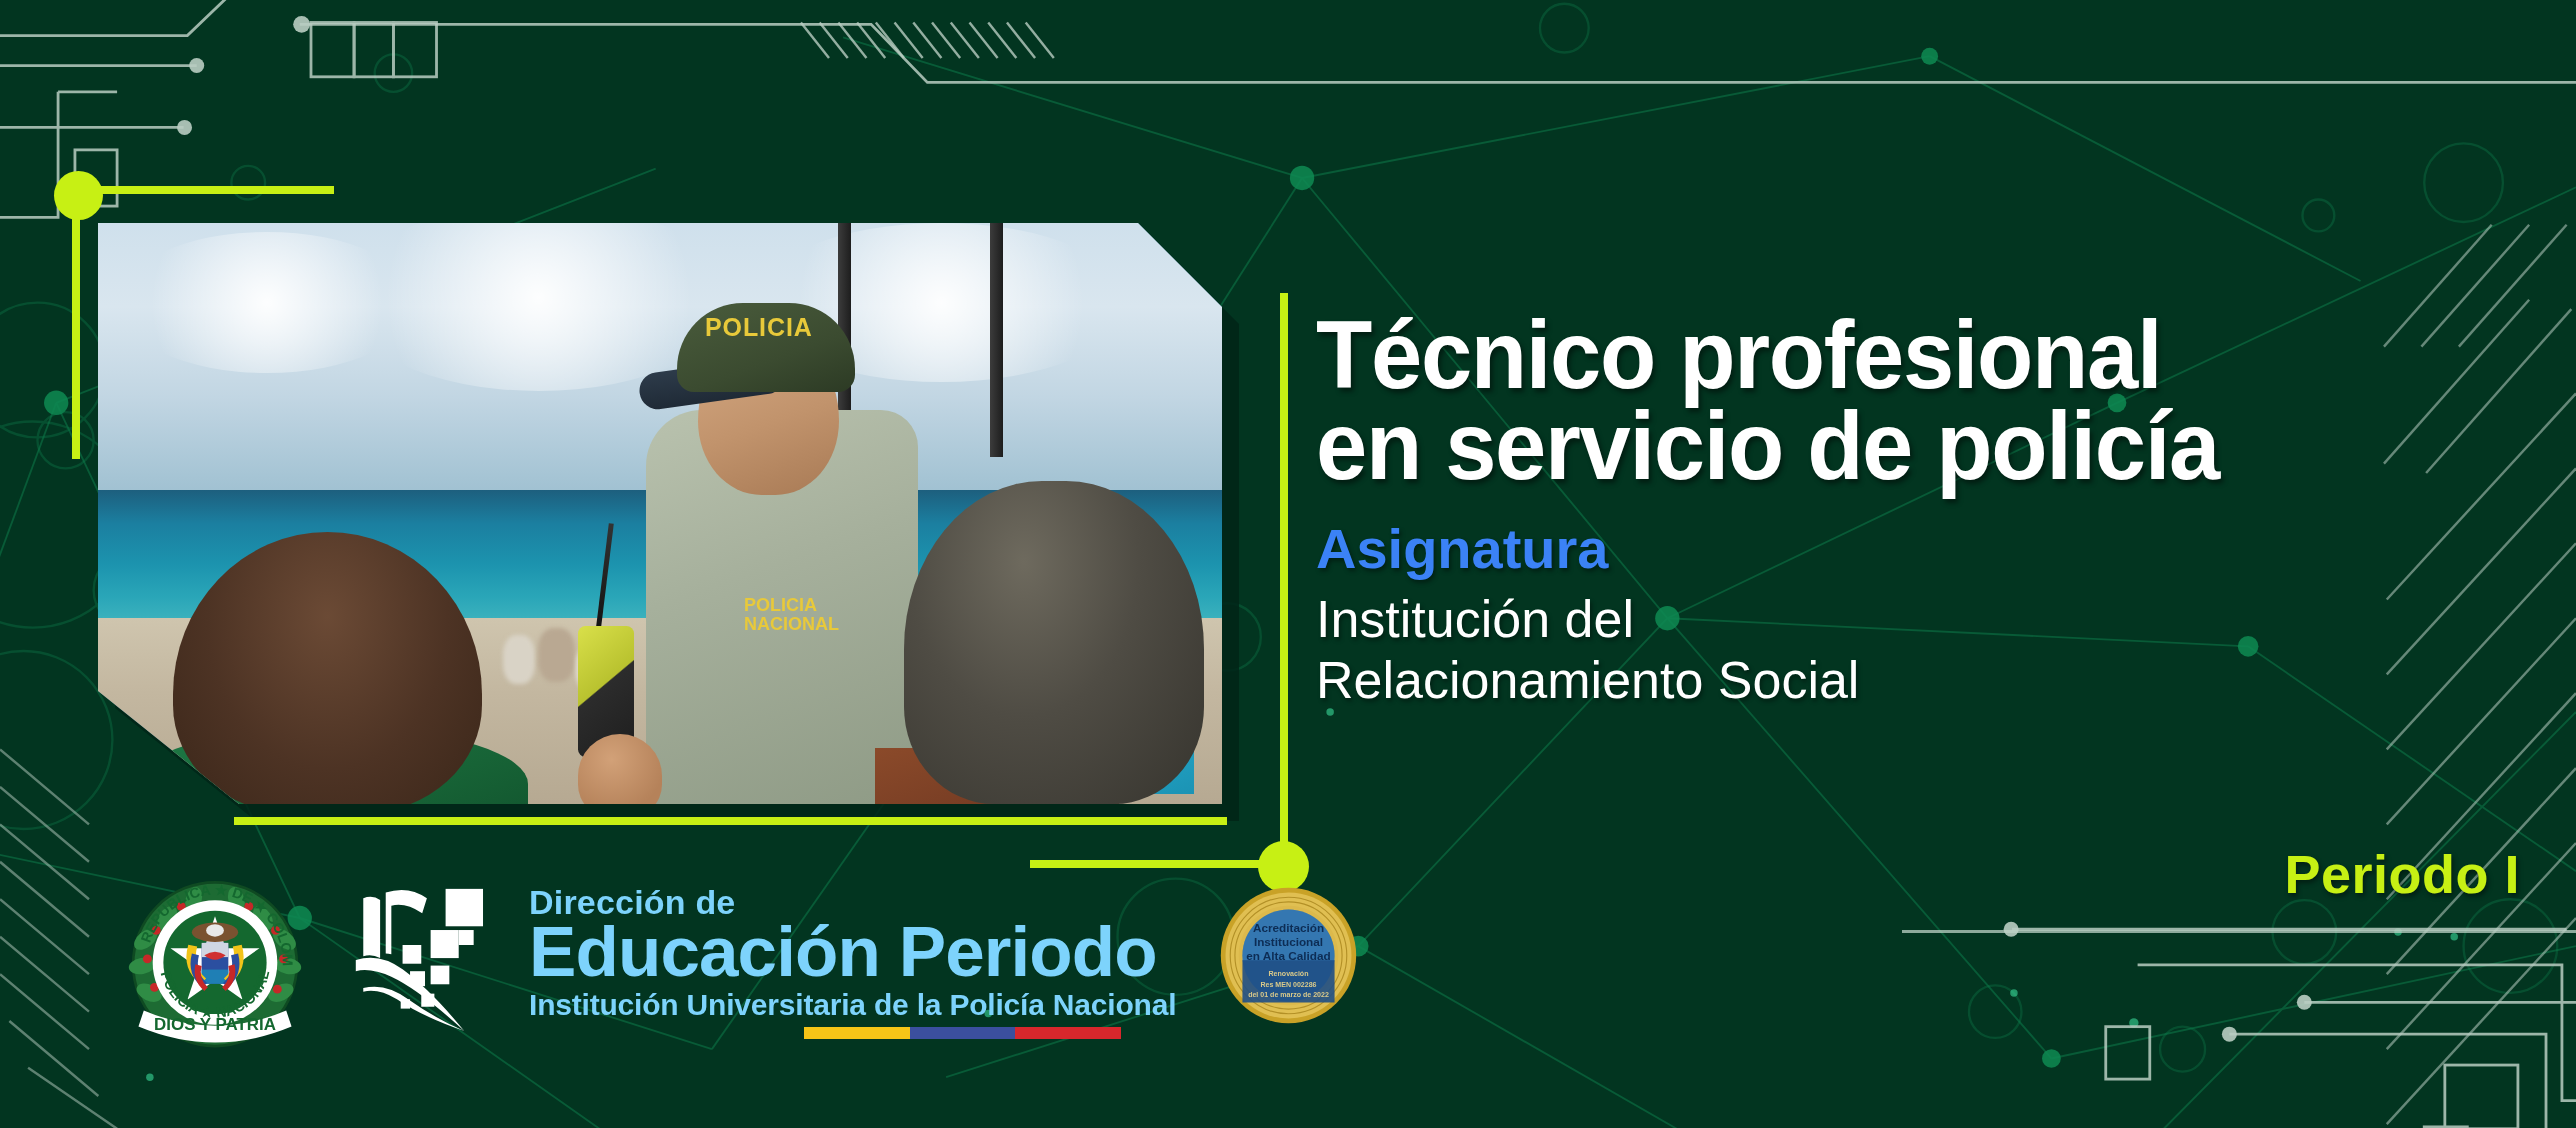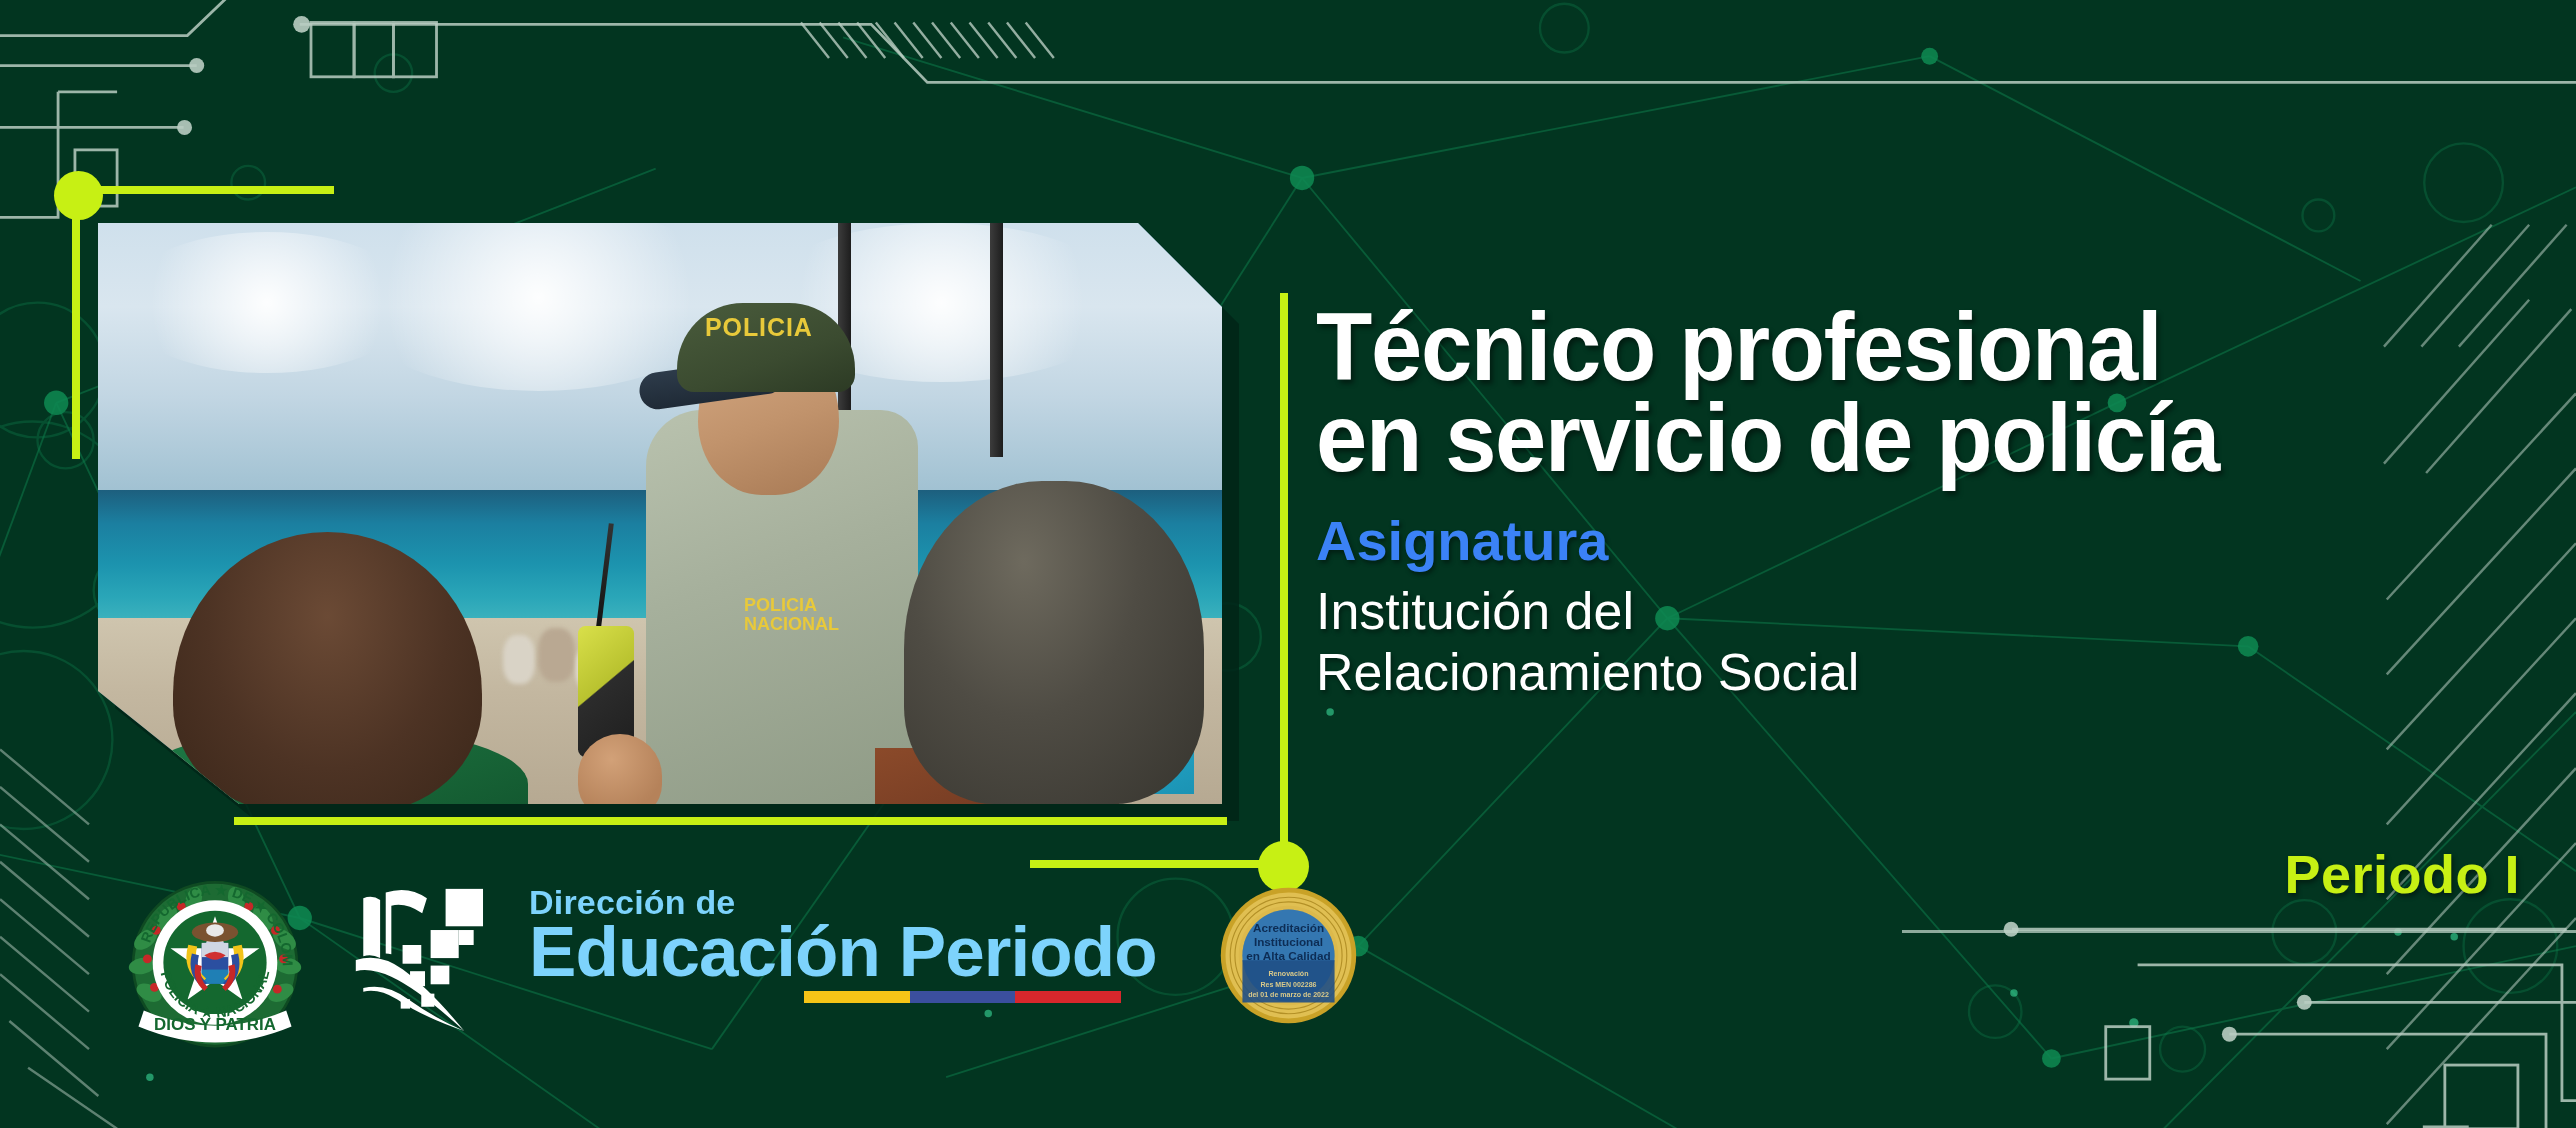--- a/index.html
+++ b/index.html
@@ -177,21 +177,21 @@
   .lime-h{
     position:absolute; left:90px; top:186px; width:244px; height:8.4px;
     background:#c7f014;
   }
   .lime-v{
     position:absolute; left:72px; top:197px; width:8.4px; height:262px;
     background:#c7f014;
   }
 
   
-  .text-col{ position:absolute; left:1316px; top:301px; width:1208px; }
+  .text-col{ position:absolute; left:1316px; top:309px; width:1208px; }
   .title{
     font-family:"Liberation Sans Narrow","Liberation Sans", sans-serif;
     font-weight:bold;
     font-size:97px;
     line-height:0.94;
     letter-spacing:-1.4px;
     color:#ffffff;
     text-shadow:2.8px 3.7px 5.6px rgba(0,0,0,.45);
     transform:scaleX(.95);
     transform-origin:left center;
@@ -532,20 +532,21 @@
         <rect x="66" y="90" width="16" height="16"></rect>
         <rect x="88" y="84" width="20" height="20"></rect>
         <rect x="78" y="114" width="14" height="14"></rect>
         <rect x="56" y="120" width="10" height="10"></rect>
       </g>
     </svg>
 
     <div class="dep-text">
       <div class="dep-l1">Dirección de</div>
       <div class="dep-l2">Educación Periodo</div>
+      <div class="dep-l3">Institución Universitaria de la Policía Nacional</div>
       <div class="flagbar">
         <i style="flex:1;background:#f6c517"></i>
         <i style="flex:1;background:#3b4f9e"></i>
         <i style="flex:1;background:#d8272c"></i>
       </div>
     </div>
 
     <svg class="seal" viewBox="0 0 150 150">
       <g fill="#c9a227">
         <circle cx="75" cy="75" r="72"></circle>

